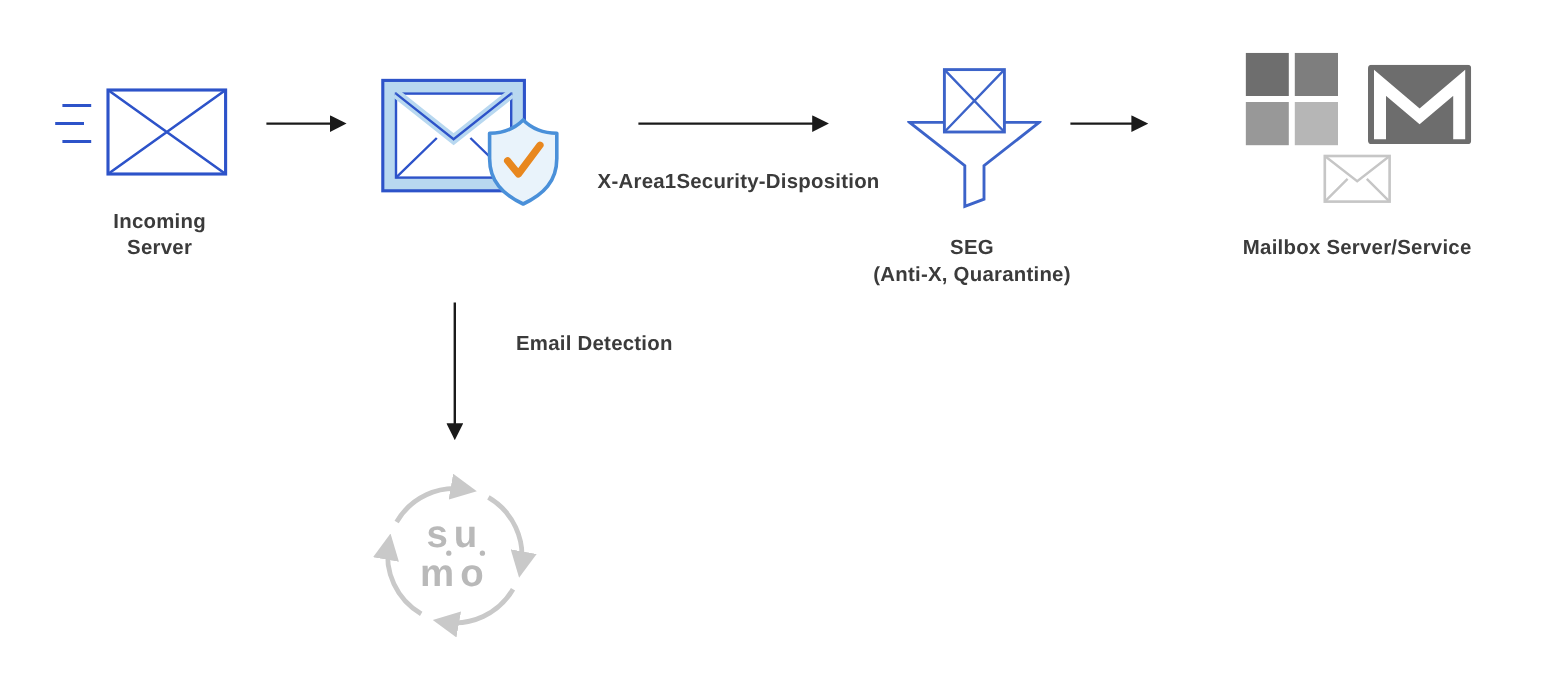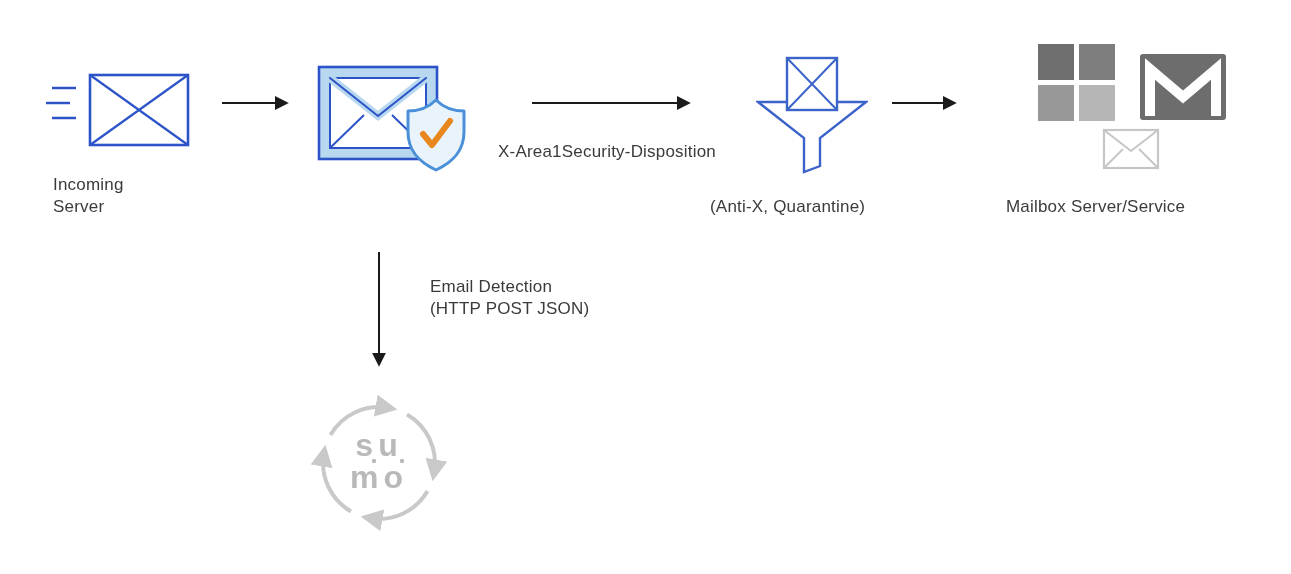--- a/index.html
+++ b/index.html
@@ -1,21 +1,21 @@
 <!DOCTYPE html>
 <html><head>
 <meta charset="utf-8">
 <style>
   * { margin:0; padding:0; box-sizing:border-box; }
   html,body { background:#ffffff; }
   body { font-family:"Liberation Sans", sans-serif; }
   .canvas { position:relative; width:1291px; height:574px; background:#ffffff; overflow:hidden; }
   .abs { position:absolute; }
-  .label { font-size:17px; color:#3b3b3b; line-height:1.3; letter-spacing:0.2px; }
-  .center { text-align:left; }
+  .label { font-size:17px; color:#3b3b3b; line-height:1.3; letter-spacing:0.2px;font-weight:bold; }
+  .center { text-align:center; }
   .nowrap { white-space:nowrap; }
 </style>
 </head>
 <body>
 
 <div class="canvas">
 
   <svg width="0" height="0" style="position:absolute" aria-hidden="true">
     <defs>
       <marker id="mArrowBlack" viewBox="0 0 10 10" refX="8" refY="5" markerWidth="7" markerHeight="7" orient="auto">
@@ -67,20 +67,21 @@
 
   <div class="abs label nowrap" style="left:498px;top:141px">X-Area1Security-Disposition</div>
 
   <svg class="abs" style="left:756px;top:56px" width="112" height="122" viewBox="0 0 112 122">
     <path d="M2,46 L110,46 L64,82 L64,110 L48,116 L48,82 Z" fill="#ffffff" stroke="#3c63c9" stroke-width="2.4" stroke-linejoin="miter"></path>
     <rect x="31" y="2" width="50" height="52" fill="#ffffff" stroke="#3c63c9" stroke-width="2.4"></rect>
     <path d="M31,2 L81,54 M81,2 L31,54" fill="none" stroke="#3c63c9" stroke-width="2"></path>
   </svg>
 
   <div class="abs label center" style="left:710px;top:196px;width:200px">
+    <div>SEG</div>
     <div>(Anti-X, Quarantine)</div>
   </div>
 
   <svg class="abs" style="left:890px;top:96px" width="82" height="14" viewBox="0 0 82 14">
     <line x1="2" y1="7" x2="64" y2="7" stroke="#1a1a1a" stroke-width="2" marker-end="url(#mArrowBlack)"></line>
   </svg>
 
   <div class="abs" style="left:1038px;top:44px;width:190px;height:130px">
     <svg class="abs" style="left:0;top:0" width="78" height="78" viewBox="0 0 78 78">
       <rect x="0" y="0" width="36" height="36" fill="#6e6e6e"></rect>
@@ -99,21 +100,20 @@
   </div>
 
   <div class="abs label center nowrap" style="left:1006px;top:196px;width:250px">Mailbox Server/Service</div>
 
   <svg class="abs" style="left:372px;top:250px" width="14" height="130" viewBox="0 0 14 130">
     <line x1="7" y1="2" x2="7" y2="114" stroke="#1a1a1a" stroke-width="2" marker-end="url(#mArrowBlack)"></line>
   </svg>
 
   <div class="abs label" style="left:430px;top:276px">
     <div>Email Detection</div>
-    <div>(HTTP POST JSON)</div>
   </div>
 
   <svg class="abs" style="left:306px;top:390px" width="146" height="146" viewBox="0 0 146 146">
     <g fill="none" stroke="#c9c9c9" stroke-width="4">
       <path d="M24.5,45 A56,56 0 0 1 82.7,17.9" marker-end="url(#mArrowGray)"></path>
       <path d="M101,24.5 A56,56 0 0 1 128.1,82.7" marker-end="url(#mArrowGray)"></path>
       <path d="M121.5,101 A56,56 0 0 1 63.3,128.1" marker-end="url(#mArrowGray)"></path>
       <path d="M45,121.5 A56,56 0 0 1 17.9,63.3" marker-end="url(#mArrowGray)"></path>
     </g>
     <text x="73" y="66" text-anchor="middle" font-size="32" font-weight="bold" letter-spacing="5" fill="#b9b9b9" font-family="Liberation Sans, sans-serif">su</text>

